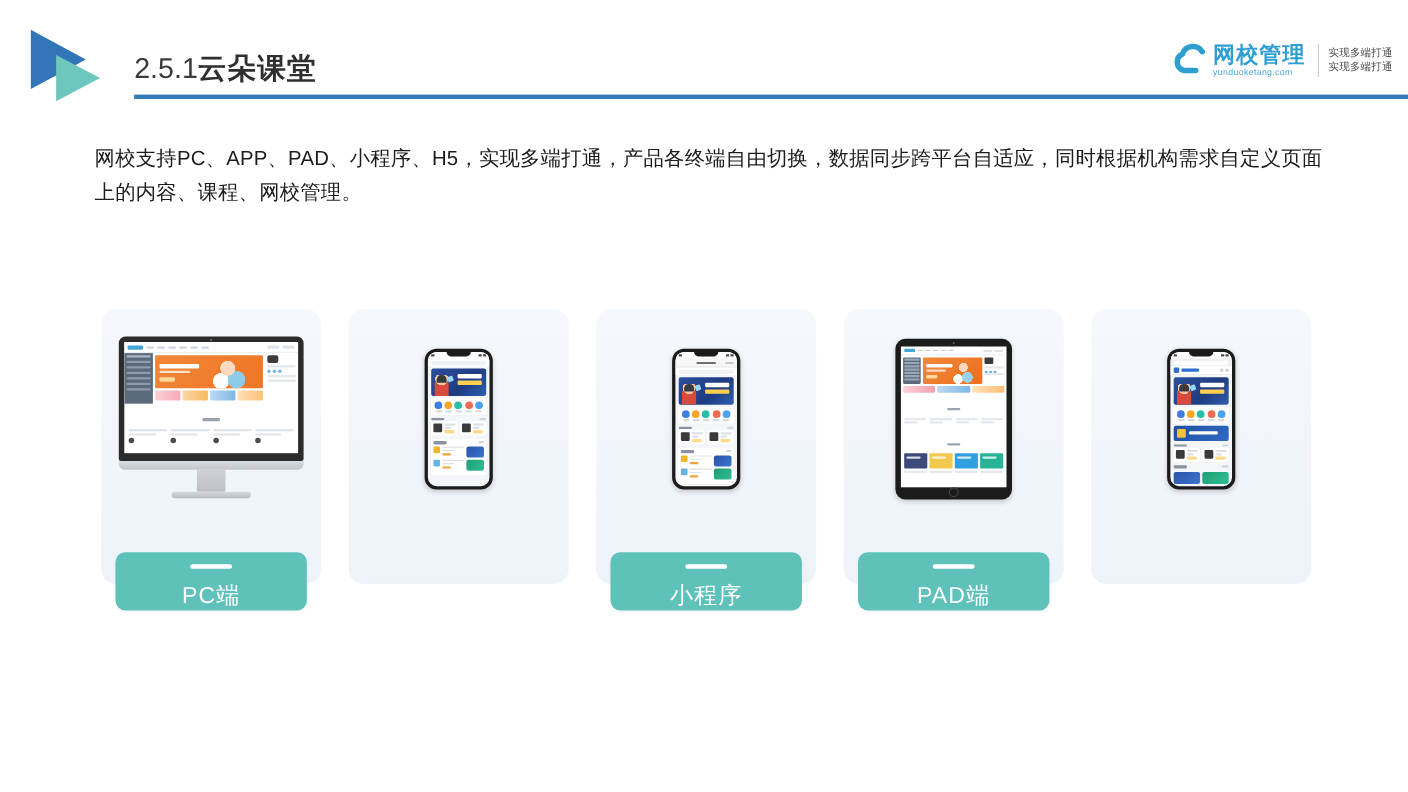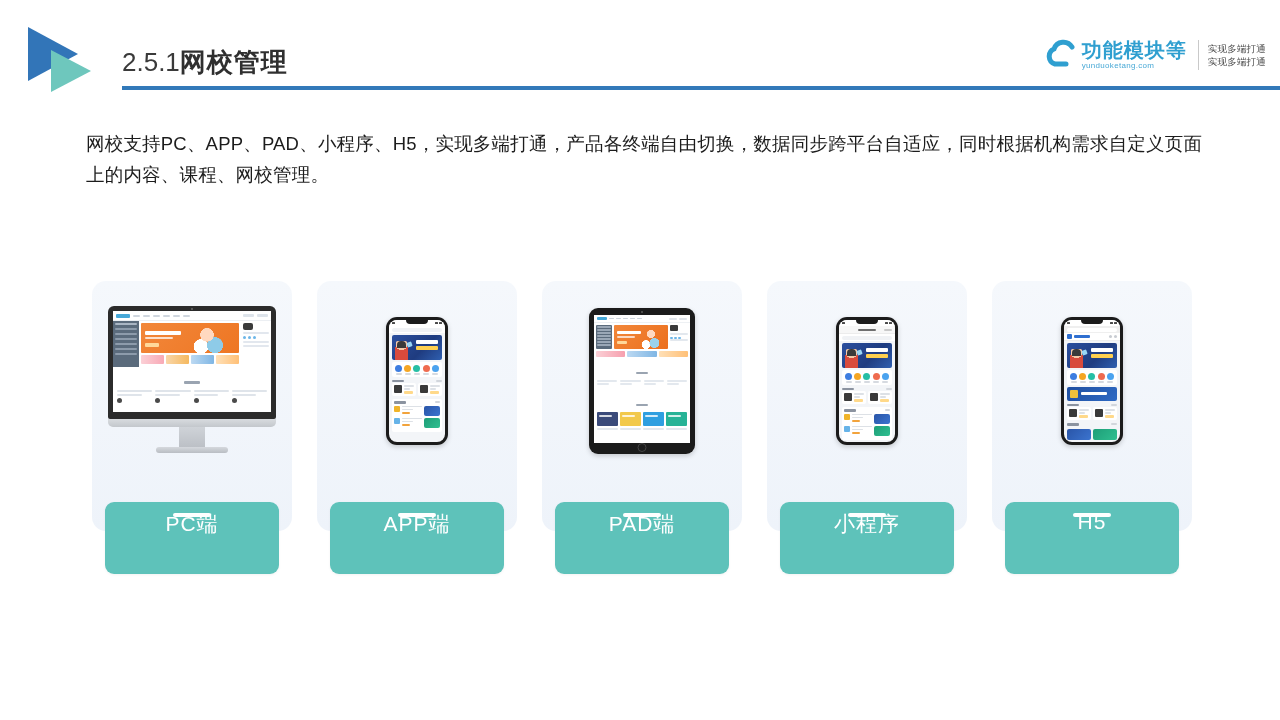--- a/index.html
+++ b/index.html
@@ -167,25 +167,25 @@
     height: 200px;
     display: flex;
     align-items: center;
     justify-content: center;
   }
   .card-btn {
     position: absolute;
     left: 13px;
     top: 221px;
     width: 174px;
-    height: 72px;
+    height: 53px;
     border-radius: 9px;
     background: #5ec2ba;
     display: flex;
-    align-items: flex-start;
+    align-items: flex-end;
     justify-content: center;
     box-shadow: 0 1px 3px rgba(0,0,0,0.05);
   }
   .card-btn .dash {
     position: absolute;
     top: 11px;
     left: 50%;
     transform: translateX(-50%);
     width: 38px;
     height: 4px;
@@ -537,33 +537,33 @@
 
 <div class="header">
 
   <div class="logo-arrows">
     <span class="tri tri-blue"></span>
     <span class="tri tri-teal"></span>
   </div>
 
   <div class="title-block">
     <span class="title-num">2.5.1</span>
-    <span class="title-text">网校管理</span>
+    <span class="title-text">云朵课堂</span>
   </div>
   <div class="title-rule"></div>
 
   <div class="brand">
     <div class="brand-mark">
       <span class="brand-cloud">
         <svg width="34" height="32" viewBox="0 0 34 32" aria-hidden="true">
           <path d="M26 8 A10 10 0 0 0 8 10 A8 8 0 0 0 9 25 L20 25" fill="none" stroke="#2f9fd0" stroke-width="5" stroke-linecap="round"></path>
         </svg>
       </span>
       <span class="brand-wordblock">
-        <span class="brand-name">功能模块等</span>
+        <span class="brand-name">网校管理</span>
         <span class="brand-domain">yunduoketang.com</span>
       </span>
     </div>
     <span class="brand-divider"></span>
     <span>
       <div class="brand-tag">实现多端打通</div>
       <div class="brand-tag">实现多端打通</div>
     </span>
   </div>
 </div>
@@ -752,23 +752,124 @@
                   <i></i>
                   <i class="s"></i>
                   <em></em>
                 </span>
                 <span class="li-badge"></span>
               </div>
           </div>
         </div>
       </div>
     </div>
+  </div>
+
+  <div class="card">
+    <div class="card-bg"></div>
+    <div class="device-wrap">
+      <div class="phone">
+        <div class="phone-screen">
+          <span class="notch"></span>
+          <div class="status-bar">
+              <span class="sb-l">
+                <i></i>
+              </span>
+              <span class="sb-r">
+                <i></i>
+                <i></i>
+              </span>
+            </div>
+          <div class="wx-title">
+              <span></span>
+              <u></u>
+            </div>
+          <div class="app-search">
+              <span class="box"></span>
+            </div>
+          <div class="hero">
+            <span class="person"></span>
+              <span class="mic"></span>
+            <span class="t1"></span>
+              <span class="t2"></span>
+          </div>
+          <div class="icon-row">
+            <span class="ic">
+                <b></b>
+                <u></u>
+              </span>
+              <span class="ic">
+                <b></b>
+                <u></u>
+              </span>
+            <span class="ic">
+                <b></b>
+                <u></u>
+              </span>
+              <span class="ic">
+                <b></b>
+                <u></u>
+              </span>
+            <span class="ic">
+                <b></b>
+                <u></u>
+              </span>
+          </div>
+          <div class="sec-head">
+              <b></b>
+              <u></u>
+            </div>
+          <div class="course-row">
+            <div class="course-card">
+                <span class="thumb"></span>
+                <span class="meta">
+                  <i></i>
+                  <i class="s"></i>
+                  <em></em>
+                </span>
+              </div>
+            <div class="course-card">
+                <span class="thumb"></span>
+                <span class="meta">
+                  <i></i>
+                  <i class="s"></i>
+                  <em></em>
+                </span>
+              </div>
+          </div>
+          <div class="list-sec">
+            <div class="lh">
+                <b></b>
+                <u></u>
+              </div>
+            <div class="list-item">
+                <span class="li-ic"></span>
+                <span class="li-tx">
+                  <i></i>
+                  <i class="s"></i>
+                  <em></em>
+                </span>
+                <span class="li-badge"></span>
+              </div>
+            <div class="list-item green">
+                <span class="li-ic"></span>
+                <span class="li-tx">
+                  <i></i>
+                  <i class="s"></i>
+                  <em></em>
+                </span>
+                <span class="li-badge"></span>
+              </div>
+          </div>
+        </div>
+      </div>
+    </div>
     <div class="card-btn">
       <span class="dash"></span>
-      <span class="btn-label">APP端</span>
+      <span class="btn-label">小程序</span>
     </div>
   </div>
 
   <div class="card">
     <div class="card-bg"></div>
     <div class="device-wrap">
       <div class="tablet">
         <span class="cam"></span>
         <div class="tab-screen">
           <div class="tab-nav">
@@ -867,26 +968,30 @@
           <span class="notch"></span>
           <div class="status-bar">
               <span class="sb-l">
                 <i></i>
               </span>
               <span class="sb-r">
                 <i></i>
                 <i></i>
               </span>
             </div>
-          <div class="wx-title">
-              <span></span>
-              <u></u>
-            </div>
-          <div class="app-search">
-              <span class="box"></span>
+          <div class="browser-bar">
+              <span class="url"></span>
+            </div>
+          <div class="h5-head">
+              <span class="hl"></span>
+              <span class="ht"></span>
+              <span class="hr">
+                <i></i>
+                <i></i>
+              </span>
             </div>
           <div class="hero">
             <span class="person"></span>
               <span class="mic"></span>
             <span class="t1"></span>
               <span class="t2"></span>
           </div>
           <div class="icon-row">
             <span class="ic">
                 <b></b>
@@ -902,20 +1007,24 @@
               </span>
               <span class="ic">
                 <b></b>
                 <u></u>
               </span>
             <span class="ic">
                 <b></b>
                 <u></u>
               </span>
           </div>
+          <div class="banner2">
+              <span class="gift"></span>
+              <span class="bl"></span>
+            </div>
           <div class="sec-head">
               <b></b>
               <u></u>
             </div>
           <div class="course-row">
             <div class="course-card">
                 <span class="thumb"></span>
                 <span class="meta">
                   <i></i>
                   <i class="s"></i>
@@ -924,143 +1033,26 @@
               </div>
             <div class="course-card">
                 <span class="thumb"></span>
                 <span class="meta">
                   <i></i>
                   <i class="s"></i>
                   <em></em>
                 </span>
               </div>
           </div>
-          <div class="list-sec">
-            <div class="lh">
-                <b></b>
-                <u></u>
-              </div>
-            <div class="list-item">
-                <span class="li-ic"></span>
-                <span class="li-tx">
-                  <i></i>
-                  <i class="s"></i>
-                  <em></em>
-                </span>
-                <span class="li-badge"></span>
-              </div>
-            <div class="list-item green">
-                <span class="li-ic"></span>
-                <span class="li-tx">
-                  <i></i>
-                  <i class="s"></i>
-                  <em></em>
-                </span>
-                <span class="li-badge"></span>
-              </div>
-          </div>
+          <div class="sec-head">
+              <b></b>
+              <u></u>
+            </div>
+          <div class="bottom-pills">
+              <i></i>
+              <i></i>
+            </div>
         </div>
       </div>
     </div>
-    <div class="card-btn">
-      <span class="dash"></span>
-      <span class="btn-label">小程序</span>
-    </div>
   </div>
 
-  <div class="card">
-    <div class="card-bg"></div>
-    <div class="device-wrap">
-      <div class="phone">
-        <div class="phone-screen">
-          <span class="notch"></span>
-          <div class="status-bar">
-              <span class="sb-l">
-                <i></i>
-              </span>
-              <span class="sb-r">
-                <i></i>
-                <i></i>
-              </span>
-            </div>
-          <div class="browser-bar">
-              <span class="url"></span>
-            </div>
-          <div class="h5-head">
-              <span class="hl"></span>
-              <span class="ht"></span>
-              <span class="hr">
-                <i></i>
-                <i></i>
-              </span>
-            </div>
-          <div class="hero">
-            <span class="person"></span>
-              <span class="mic"></span>
-            <span class="t1"></span>
-              <span class="t2"></span>
-          </div>
-          <div class="icon-row">
-            <span class="ic">
-                <b></b>
-                <u></u>
-              </span>
-              <span class="ic">
-                <b></b>
-                <u></u>
-              </span>
-            <span class="ic">
-                <b></b>
-                <u></u>
-              </span>
-              <span class="ic">
-                <b></b>
-                <u></u>
-              </span>
-            <span class="ic">
-                <b></b>
-                <u></u>
-              </span>
-          </div>
-          <div class="banner2">
-              <span class="gift"></span>
-              <span class="bl"></span>
-            </div>
-          <div class="sec-head">
-              <b></b>
-              <u></u>
-            </div>
-          <div class="course-row">
-            <div class="course-card">
-                <span class="thumb"></span>
-                <span class="meta">
-                  <i></i>
-                  <i class="s"></i>
-                  <em></em>
-                </span>
-              </div>
-            <div class="course-card">
-                <span class="thumb"></span>
-                <span class="meta">
-                  <i></i>
-                  <i class="s"></i>
-                  <em></em>
-                </span>
-              </div>
-          </div>
-          <div class="sec-head">
-              <b></b>
-              <u></u>
-            </div>
-          <div class="bottom-pills">
-              <i></i>
-              <i></i>
-            </div>
-        </div>
-      </div>
-    </div>
-    <div class="card-btn">
-      <span class="dash"></span>
-      <span class="btn-label">H5</span>
-    </div>
-  </div>
-
 </div>
 
 </body></html>

